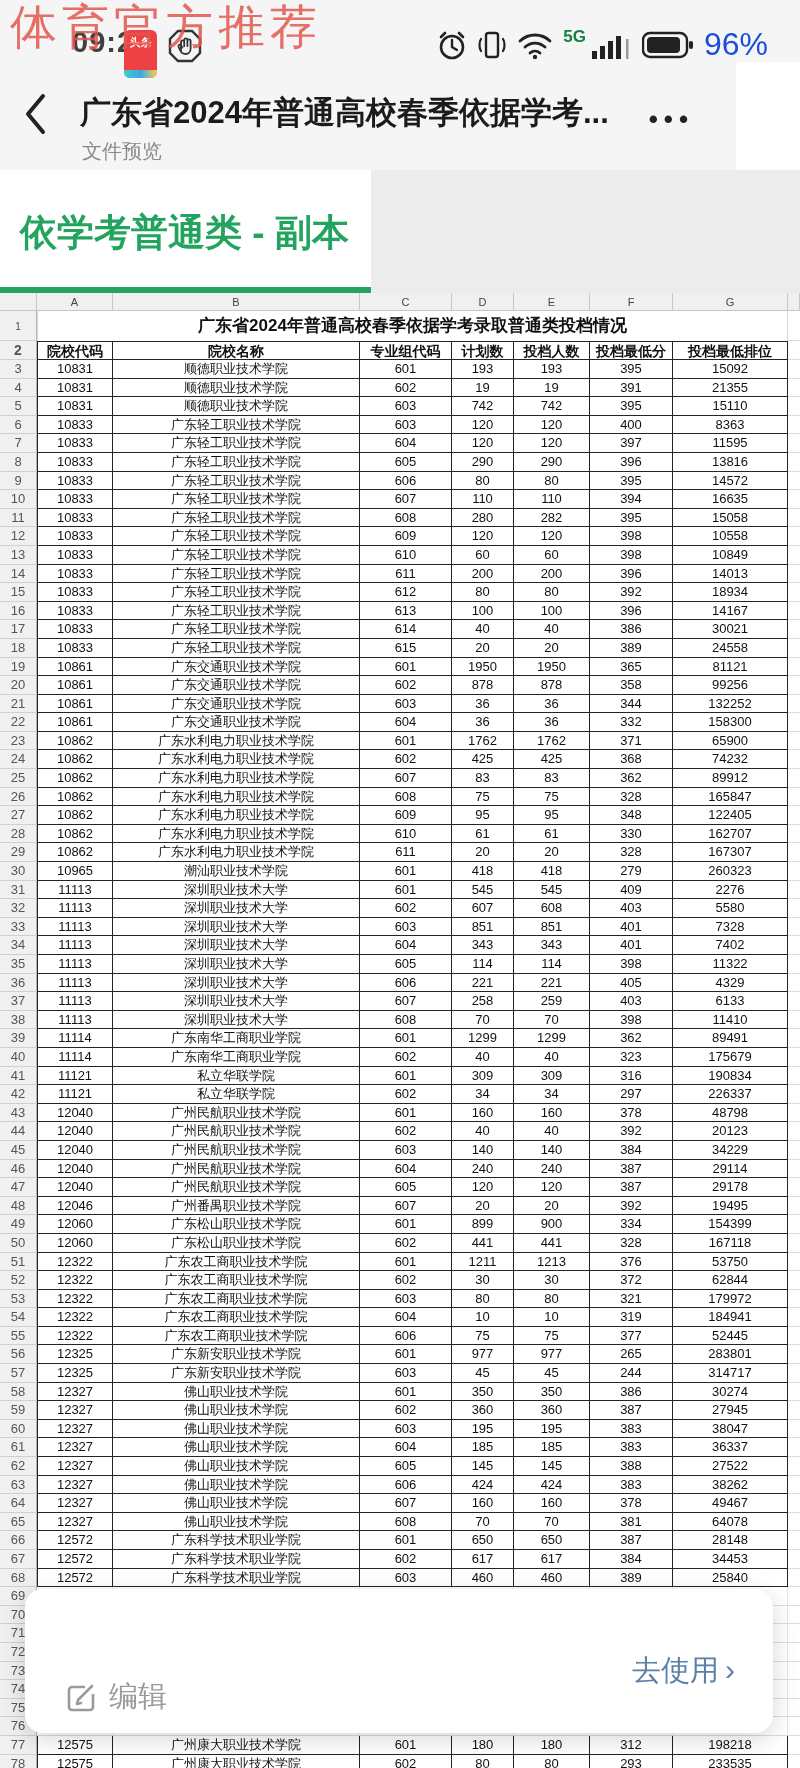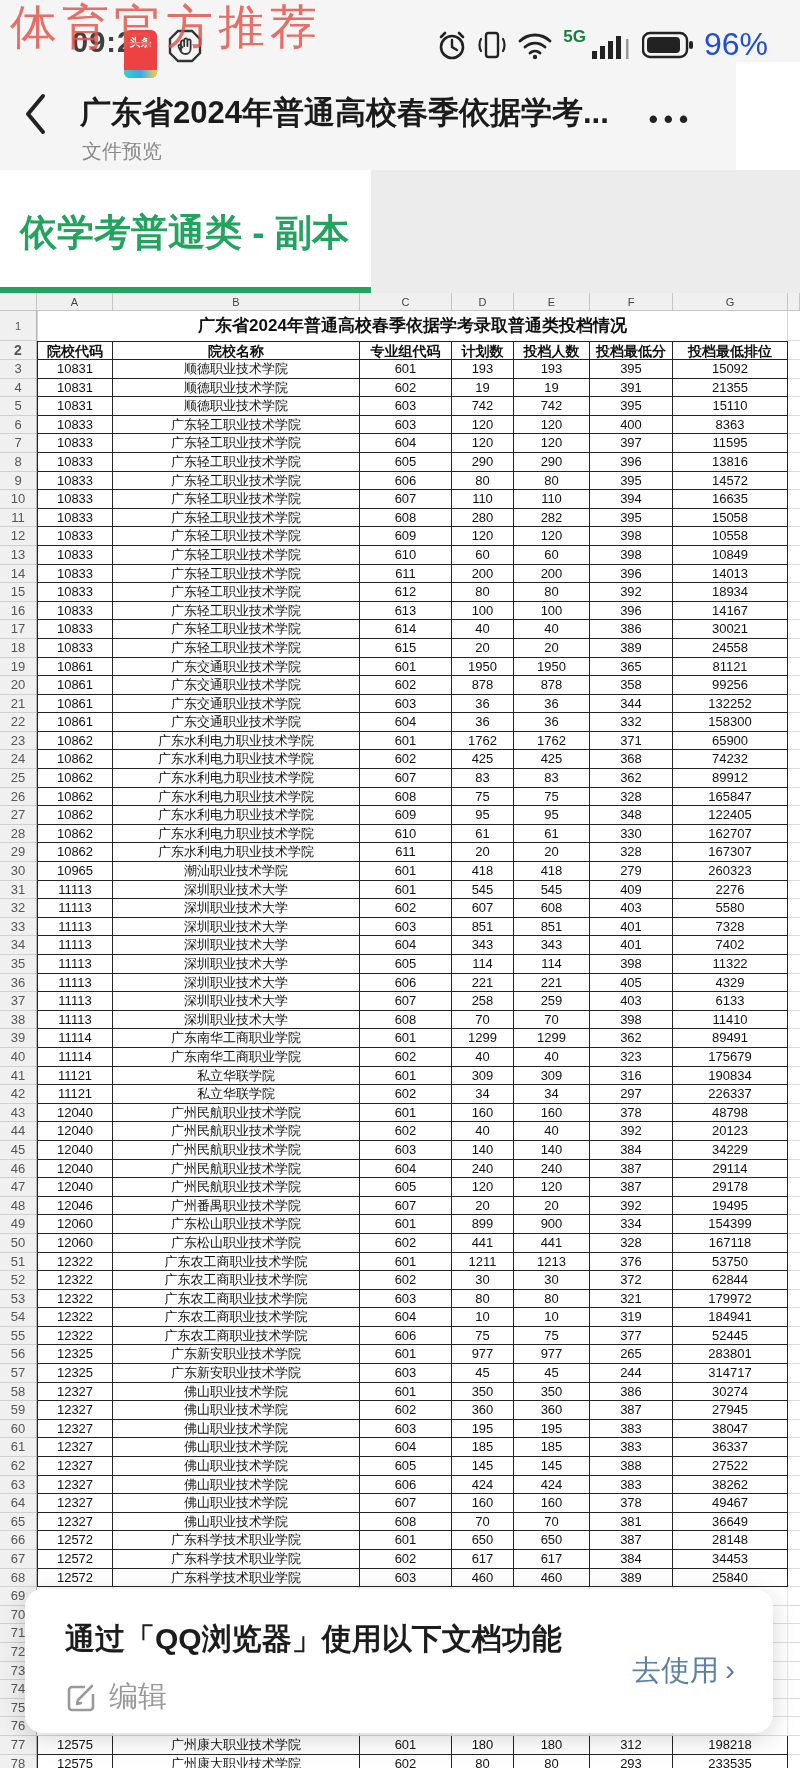--- a/index.html
+++ b/index.html
@@ -849,21 +849,21 @@
       <div class="cell sliver"></div>
     </div>
     <div class="srow r-data dark">
       <div class="cell rn">65</div>
       <div class="cell c0">12327</div>
       <div class="cell c1">佛山职业技术学院</div>
       <div class="cell c2">608</div>
       <div class="cell c3">70</div>
       <div class="cell c4">70</div>
       <div class="cell c5">381</div>
-      <div class="cell c6">36649</div>
+      <div class="cell c6">64078</div>
       <div class="cell sliver"></div>
     </div>
     <div class="srow r-data dark">
       <div class="cell rn">66</div>
       <div class="cell c0">12572</div>
       <div class="cell c1">广东科学技术职业学院</div>
       <div class="cell c2">601</div>
       <div class="cell c3">650</div>
       <div class="cell c4">650</div>
       <div class="cell c5">387</div>
@@ -998,21 +998,20 @@
       <div class="cell c2">602</div>
       <div class="cell c3">80</div>
       <div class="cell c4">80</div>
       <div class="cell c5">293</div>
       <div class="cell c6">233535</div>
       <div class="cell sliver"></div>
     </div>
   </div>
 
 <div class="card">
-  <div class="card-title">通过「QQ浏览器」使用以下文档功能</div>
   <div class="card-action">
     <span>去使用</span><span class="arrow">›</span>
   </div>
   <div class="features">
     <div class="feature">
       <span>
         <svg width="32" height="32" viewBox="0 0 32 32">
           <path d="M28 13v13a3 3 0 0 1-3 3H7a3 3 0 0 1-3-3V9a3 3 0 0 1 3-3h13" fill="none" stroke="#9a9a9a" stroke-width="2.6"></path>
           <path d="M13 19 27 5 M13 19l-1 4 4-1" fill="none" stroke="#9a9a9a" stroke-width="2.6" stroke-linecap="round" stroke-linejoin="round"></path>
         </svg>

